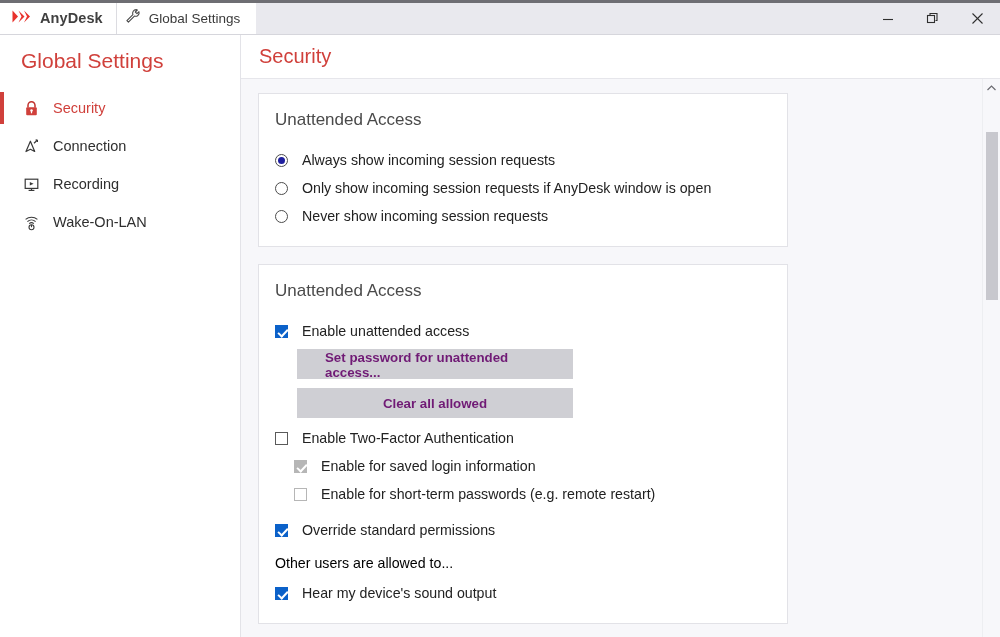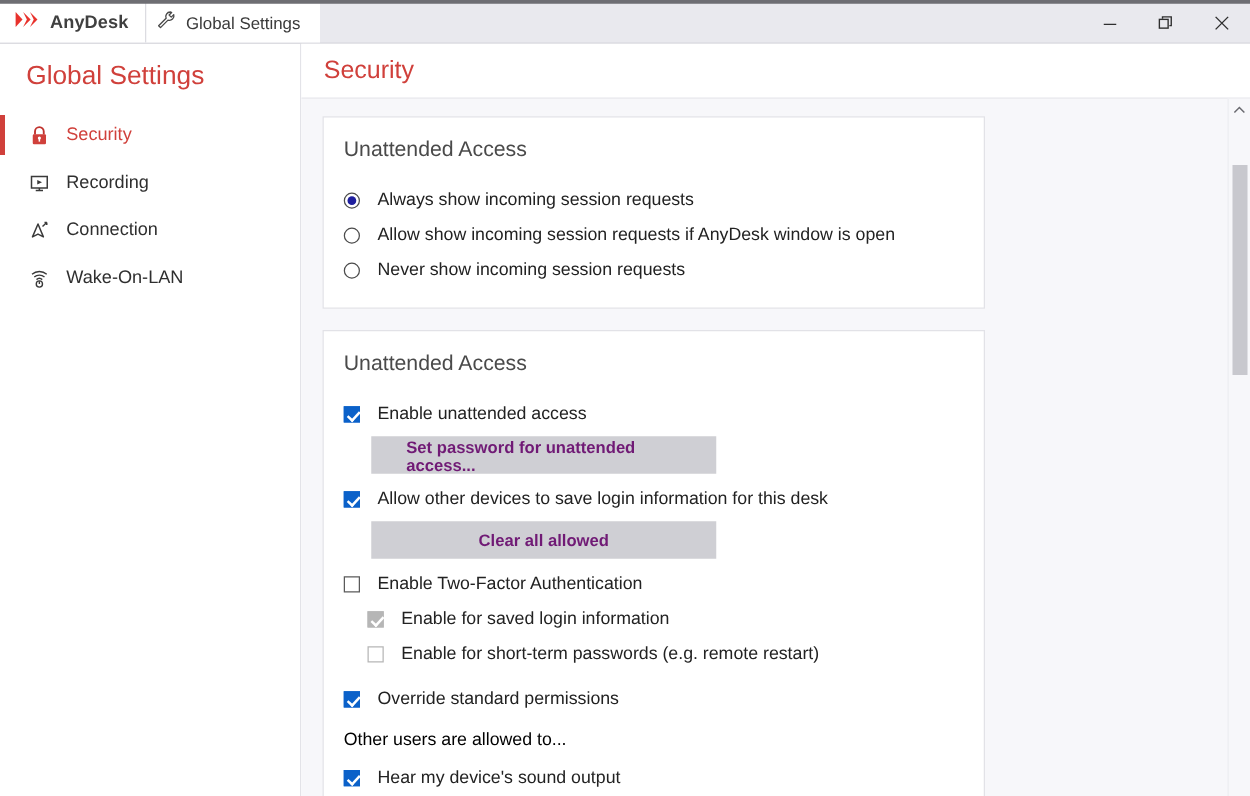--- a/index.html
+++ b/index.html
@@ -357,39 +357,39 @@
           <circle cx="8.5" cy="10.4" r="1.25" fill="#ffffff"></circle>
           <rect x="7.9" y="10.6" width="1.2" height="2.7" fill="#ffffff"></rect>
         </svg>
       </span>
       <span class="nav-label">Security</span>
     </div>
 
     <div class="nav-item">
       <span class="nav-icon">
         <svg width="17" height="17" viewBox="0 0 17 17">
+          <path d="M3 13.5L7.4 3.2l4.3 10.3-4.3-2.2z" fill="none" stroke="#3a3a3a" stroke-width="1.2" stroke-linejoin="round"></path>
+          <line x1="11" y1="5.2" x2="14.2" y2="2.2" stroke="#3a3a3a" stroke-width="1.2"></line>
+          <line x1="12.6" y1="2" x2="14.5" y2="2" stroke="#3a3a3a" stroke-width="1.2"></line>
+          <line x1="14.4" y1="2" x2="14.4" y2="4" stroke="#3a3a3a" stroke-width="1.2"></line>
+        </svg>
+      </span>
+      <span class="nav-label">Connection</span>
+    </div>
+
+    <div class="nav-item">
+      <span class="nav-icon">
+        <svg width="17" height="17" viewBox="0 0 17 17">
           <rect x="2.2" y="3.2" width="12.6" height="9.2" fill="none" stroke="#3a3a3a" stroke-width="1.2"></rect>
           <polygon points="6.8,6 10.6,7.8 6.8,9.6" fill="#3a3a3a"></polygon>
           <line x1="8.5" y1="12.4" x2="8.5" y2="14.3" stroke="#3a3a3a" stroke-width="1.2"></line>
           <line x1="5.6" y1="14.4" x2="11.4" y2="14.4" stroke="#3a3a3a" stroke-width="1.2"></line>
         </svg>
       </span>
       <span class="nav-label">Recording</span>
-    </div>
-
-    <div class="nav-item">
-      <span class="nav-icon">
-        <svg width="17" height="17" viewBox="0 0 17 17">
-          <path d="M3 13.5L7.4 3.2l4.3 10.3-4.3-2.2z" fill="none" stroke="#3a3a3a" stroke-width="1.2" stroke-linejoin="round"></path>
-          <line x1="11" y1="5.2" x2="14.2" y2="2.2" stroke="#3a3a3a" stroke-width="1.2"></line>
-          <line x1="12.6" y1="2" x2="14.5" y2="2" stroke="#3a3a3a" stroke-width="1.2"></line>
-          <line x1="14.4" y1="2" x2="14.4" y2="4" stroke="#3a3a3a" stroke-width="1.2"></line>
-        </svg>
-      </span>
-      <span class="nav-label">Connection</span>
     </div>
 
     <div class="nav-item">
       <span class="nav-icon">
         <svg width="17" height="17" viewBox="0 0 17 17">
           <path d="M2.6 5.4a9 9 0 0 1 11.8 0" fill="none" stroke="#3a3a3a" stroke-width="1.1"></path>
           <path d="M4.4 7.6a6.2 6.2 0 0 1 8.2 0" fill="none" stroke="#3a3a3a" stroke-width="1.1"></path>
           <path d="M6.2 9.7a3.4 3.4 0 0 1 4.6 0" fill="none" stroke="#3a3a3a" stroke-width="1.1"></path>
           <circle cx="8.5" cy="13.2" r="2.5" fill="none" stroke="#3a3a3a" stroke-width="1.1"></circle>
           <line x1="8.5" y1="10.9" x2="8.5" y2="13.2" stroke="#3a3a3a" stroke-width="1.1"></line>
@@ -410,43 +410,39 @@
       <div class="panel">
         <div class="panel-title">Unattended Access</div>
 
         <div class="opt-row">
           <span class="radio checked"></span>
           <span class="opt-label">Always show incoming session requests</span>
         </div>
 
         <div class="opt-row">
           <span class="radio"></span>
-          <span class="opt-label">Allow show incoming session requests if AnyDesk window is open</span>
+          <span class="opt-label">Only show incoming session requests if AnyDesk window is open</span>
         </div>
 
         <div class="opt-row">
           <span class="radio"></span>
           <span class="opt-label">Never show incoming session requests</span>
         </div>
       </div>
 
       <div class="panel">
         <div class="panel-title">Unattended Access</div>
 
         <div class="opt-row">
           <span class="cb checked"></span>
           <span class="opt-label">Enable unattended access</span>
         </div>
 
         <button class="btn left-text">Set password for unattended access...</button>
 
-        <div class="opt-row">
-          <span class="cb checked"></span>
-          <span class="opt-label">Allow other devices to save login information for this desk</span>
-        </div>
 
         <button class="btn center-text">Clear all allowed</button>
 
         <div class="opt-row">
           <span class="cb"></span>
           <span class="opt-label">Enable Two-Factor Authentication</span>
         </div>
 
         <div class="opt-row indent">
           <span class="cb disabled-checked"></span>

